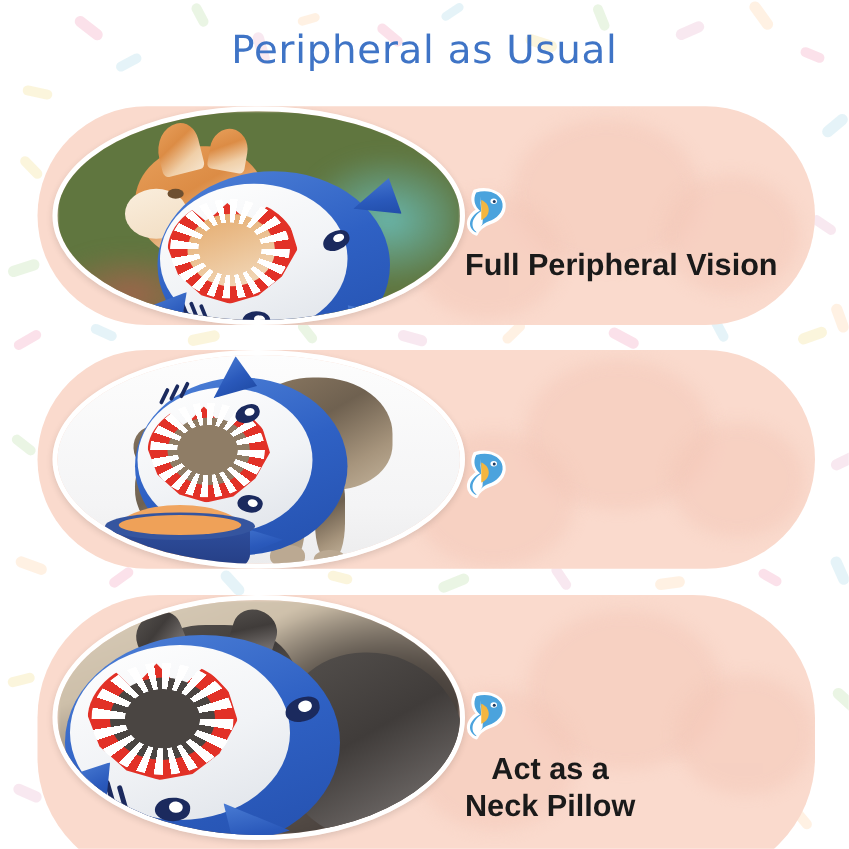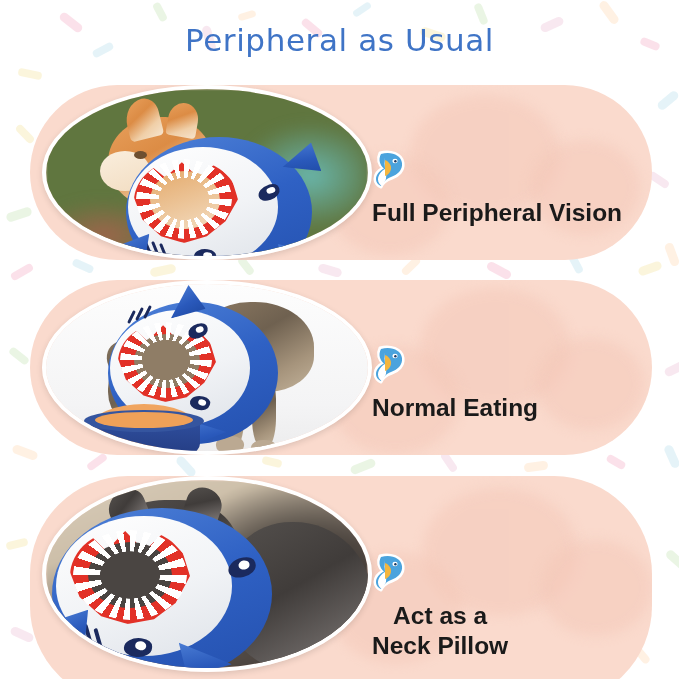--- a/index.html
+++ b/index.html
@@ -347,21 +347,20 @@
 
   <div class="label-block">
     <svg class="shark-badge" viewBox="0 0 34 40" aria-hidden="true">
       <path d="M8 4 C18 1 30 5 31 14 C32 22 26 27 20 29 C14 31 10 35 9 38 C6 37 3 34 3 30 C3 25 7 21 11 19 C7 16 5 10 8 4 Z" fill="#ffffff" stroke="#ffffff" stroke-width="3" stroke-linejoin="round"></path>
       <path d="M9 5 C19 2 29 6 30 14 C31 21 25 26 19 28 C14 30 10 34 9 37 C6.5 36 4 33.5 4 30 C4 25.5 8 21.5 12 19.5 C8 16.5 6 10.5 9 5 Z" fill="#4ba3dd"></path>
       <path d="M12 8 C13 16 15 22 14 30 C12.5 33 11 35 10 37 C8 36 6 33.5 6 30.5 C6 26 9.5 22 13 20 Z" fill="#ffffff"></path>
       <path d="M13 11 C16 12 19 15 19 19 C19 23 16 26 13 27 Z" fill="#f4b63f"></path>
       <ellipse cx="23" cy="12" rx="2.6" ry="2.2" fill="#ffffff"></ellipse>
       <circle cx="23.4" cy="12.2" r="1.2" fill="#1b3a63"></circle>
     </svg>
-    <div class="feature-label">Normal Eating</div>
   </div>
 </div>
 
 <div class="feature-card" id="feature-card-3">
   <div class="watermark" style="width:156px;height:128px;top:12px;left:392px;"></div>
   <div class="watermark" style="width:132px;height:112px;top:76px;left:300px;"></div>
   <div class="watermark" style="width:112px;height:96px;top:64px;left:510px;"></div>
 
   <div class="photo-oval">
     <div class="photo-inner">

